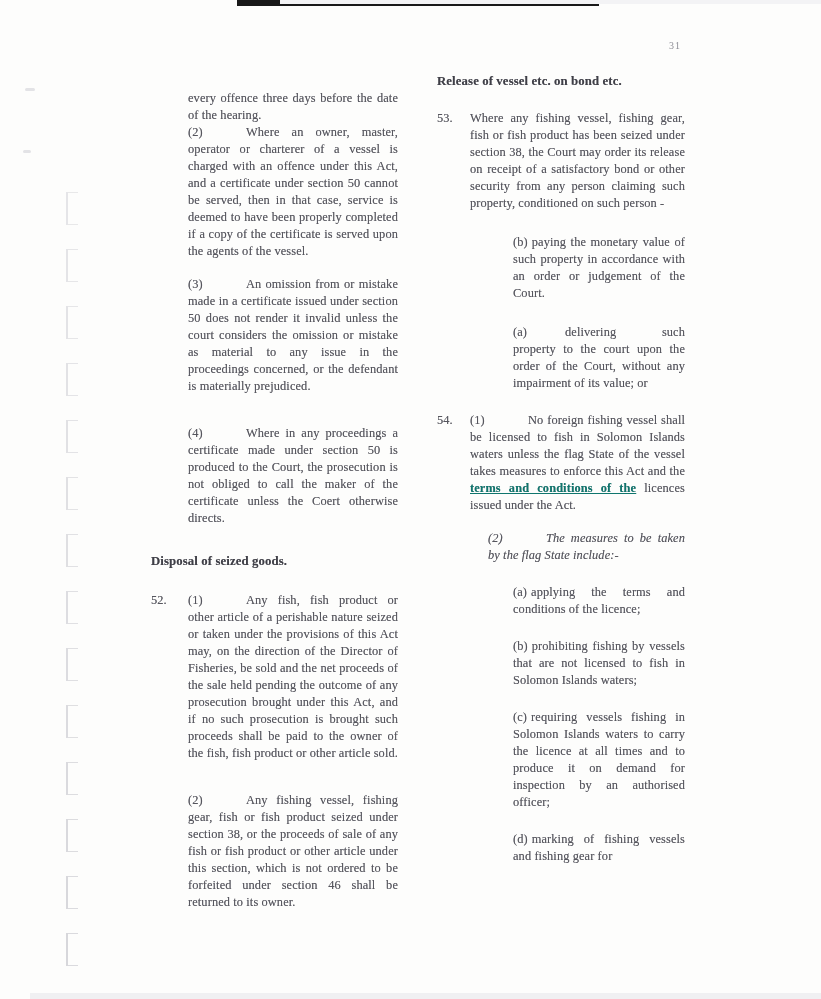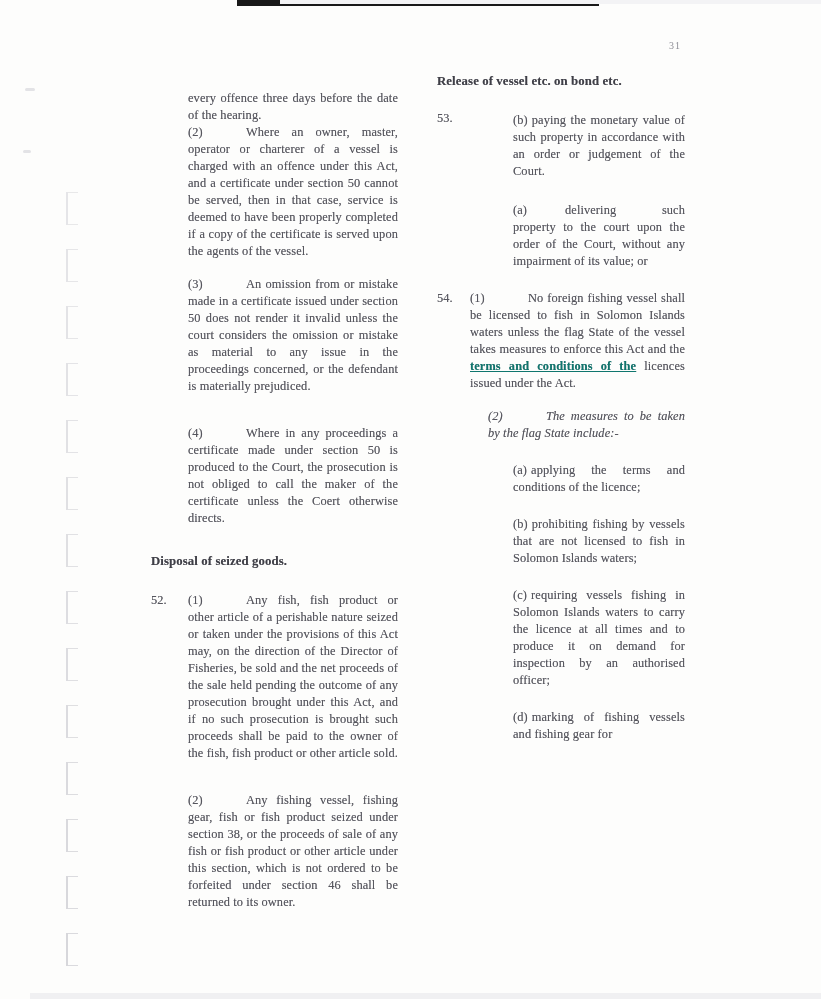--- a/index.html
+++ b/index.html
@@ -100,20 +100,21 @@
     </div>
     <div class="block para-l mt30">
       <span class="plabel wide">(2)</span><span>Any fishing vessel, fishing gear, fish or fish product seized under section 38, or the proceeds of sale of any fish or fish product or other article under this section, which is not ordered to be forfeited under section 46 shall be returned to its owner.</span>
     </div>
   </div>
 
   <div class="col col-right">
     <div class="block heading">Release of vessel etc. on bond etc.</div>
     <div class="block section sec-r mt20">
       <span class="secnum">53.</span>
+      <span>Where any fishing vessel, fishing gear, fish or fish product has been seized under section 38, the Court may order its release on receipt of a satisfactory bond or other security from any person claiming such property, conditioned on such person -</span>
     </div>
     <div class="block subitem mt22">
       <span class="plabel">(b)</span><span>paying the monetary value of such property in accordance with an order or judgement of the Court.</span>
     </div>
     <div class="block subitem mt22">
       <span class="plabel widesub">(a)</span><span>delivering such property to the court upon the order of the Court, without any impairment of its value; or</span>
     </div>
     <div class="block section sec-r mt20">
       <span class="secnum">54.</span>
       <span class="plabel wide">(1)</span><span>No foreign fishing vessel shall be licensed to fish in Solomon Islands waters unless the flag State of the vessel takes measures to enforce this Act and the </span><span class="emph">terms and conditions of the</span><span> licences issued under the Act.</span>

